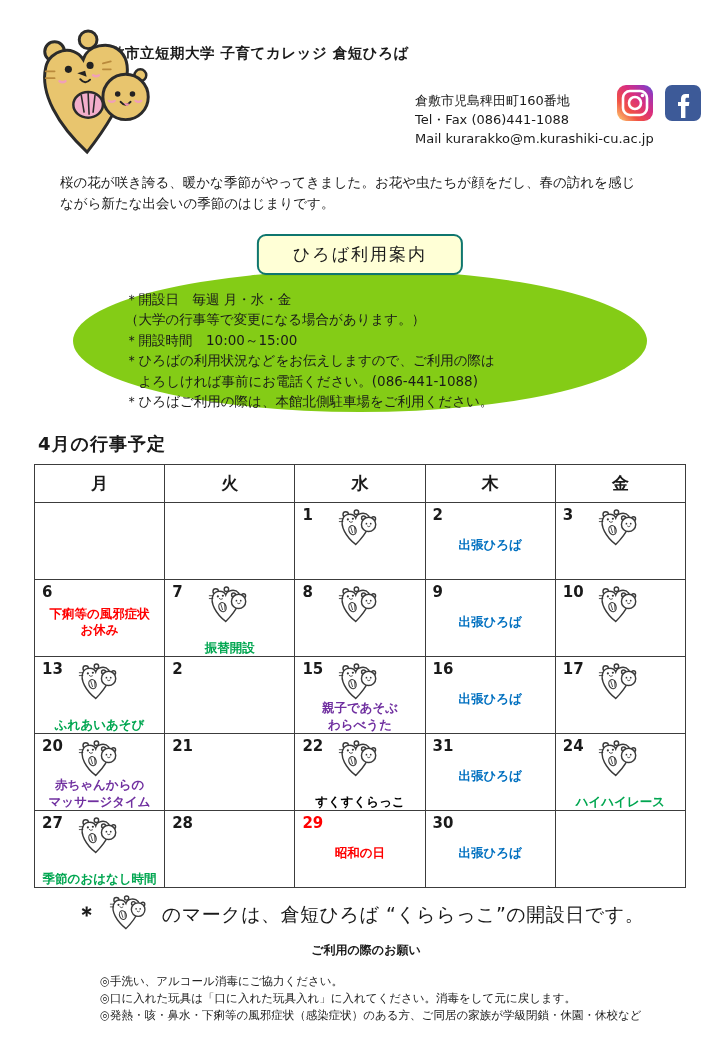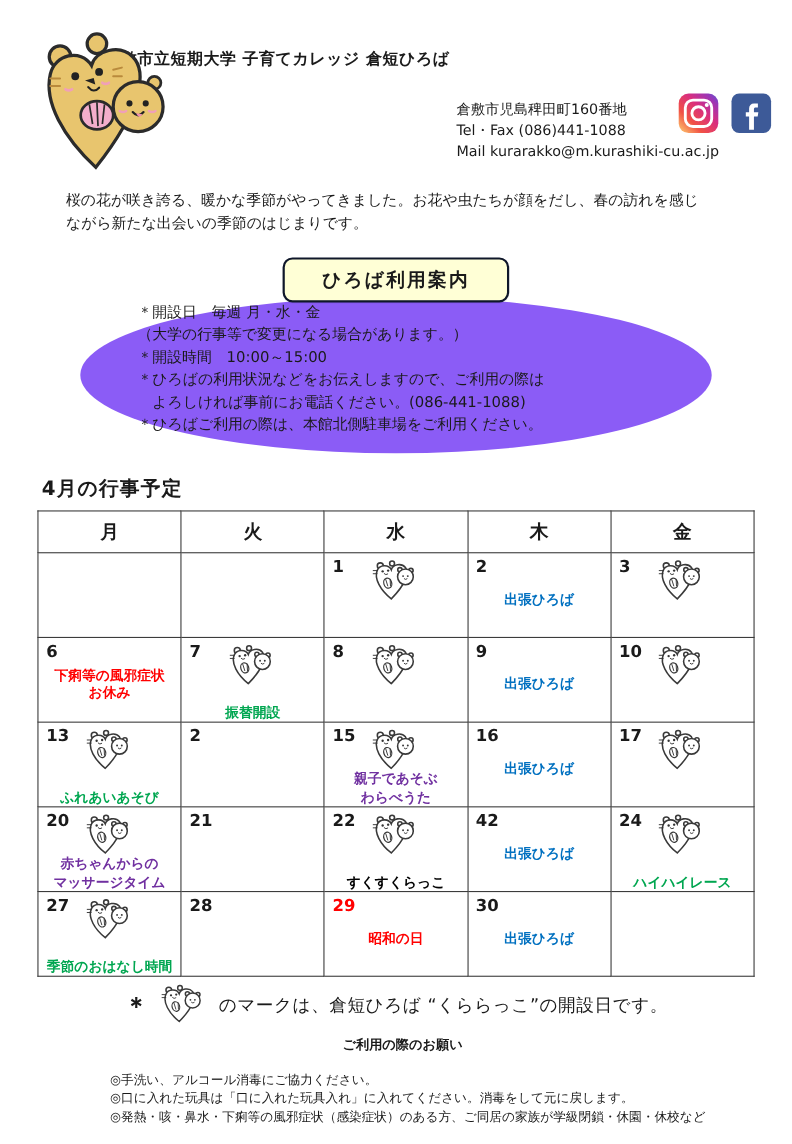--- a/index.html
+++ b/index.html
@@ -13,44 +13,44 @@
   .subtitle { font-size:14.5px; font-weight:bold; letter-spacing:.5px; }
   .title { font-size:25px; font-weight:bold; margin-top:4px; letter-spacing:1px; }
   .contact { position:absolute; left:415px; top:92px; font-size:13px; line-height:1.45; }
   .social { position:absolute; right:18px; top:84px; display:flex; gap:10px; }
 
   
   .intro { margin:12px 40px 0 60px; font-size:13.5px; line-height:1.55; }
 
   
   .info-wrap { position:relative; margin-top:56px; }
-  .ellipse { width:574px; height:142px; margin:0 auto; background:#8b5cf6; border-radius:50%;
-             display:flex; align-items:flex-start; justify-content:center; }
+  .ellipse { width:574px; height:142px; margin:0 auto; background:#84cc16; border-radius:50%;
+             display:flex; align-items:flex-end; justify-content:center; }
   .ellipse-text { width:470px; font-size:13.5px; line-height:1.52; padding-top:4px; }
   .info-label { position:absolute; top:-36px; left:50%; transform:translateX(-50%);
-                background:#ffffd6; border:2px solid #0f172a; border-radius:9px;
-                padding:7px 34px; font-size:17px; font-weight:bold; letter-spacing:2px;
+                background:#ffffd6; border:2px solid #0f766e; border-radius:9px;
+                padding:7px 34px; font-size:17px; font-weight:normal; letter-spacing:2px;
                 box-shadow:0 1px 0 rgba(0,0,0,.05); }
 
   
   .cal-heading { margin:20px 0 8px 38px; font-size:18px; font-weight:bold; letter-spacing:1px; }
   table.cal { width:652px; margin:0 auto; border-collapse:collapse; }
   table.cal th, table.cal td { border:1.6px solid #3c3c3c; }
   table.cal th { height:38px; font-size:17px; font-weight:600; }
   table.cal td { width:20%; height:77px; position:relative; vertical-align:top; }
   .d-num { position:absolute; top:3px; left:7px; font-size:15px; font-weight:bold; }
   .otter-pos { position:absolute; top:5px; left:50%; transform:translateX(-50%); }
   .ev { position:absolute; bottom:0; left:0; width:100%; text-align:center;
         font-size:12.5px; font-weight:bold; line-height:1.3; }
   .ev.center { bottom:auto; top:55%; transform:translateY(-50%); }
 
   
   .mark-line { display:flex; align-items:center; justify-content:center; gap:10px; margin-top:6px; }
   .mark-ast { font-size:22px; font-weight:bold; }
-  .mark-text { font-size:16px; letter-spacing:.5px; }
+  .mark-text { font-size:19px; letter-spacing:.5px; }
   .notice-title { text-align:center; font-size:12px; font-weight:bold; margin-top:6px;margin-left:12px; }
   .notice-sub { text-align:center; font-size:12px; margin-top:2px; }
   .notes { margin:14px 0 0 100px; font-size:11.5px; line-height:1.5; white-space:pre-wrap; }
 </style>
 </head>
 <body>
 
 <div class="page">
 
   <div class="header">
@@ -454,21 +454,21 @@
       <path d="M3 15 h5 M3 19 h5"></path>
       <ellipse cx="21.5" cy="31" rx="5" ry="6.5" transform="rotate(-18 21.5 31)" fill="#fff" stroke="#3a3a3a" stroke-width="1.6"></ellipse>
       <path d="M19 26.5 l2.5 8 M24.5 26 l.5 8.5"></path>
     </g>
   </svg></span>
             <div class="ev" style="color: #000000;">
               <div>すくすくらっこ</div>
             </div>
           </td>
           <td>
-            <span class="d-num">42</span>
+            <span class="d-num">31</span>
             <div class="ev center" style="color: rgb(0, 112, 192);">
               <div>出張ひろば</div>
             </div>
           </td>
           <td>
             <span class="d-num">24</span>
             <span class="otter-pos"><svg width="46" height="40" viewBox="0 0 64 56">
     <g stroke="#3a3a3a" stroke-width="2" fill="#fff" stroke-linecap="round">
       <circle cx="12" cy="9" r="3.8"></circle>
       <circle cx="27" cy="6" r="3.1"></circle>

